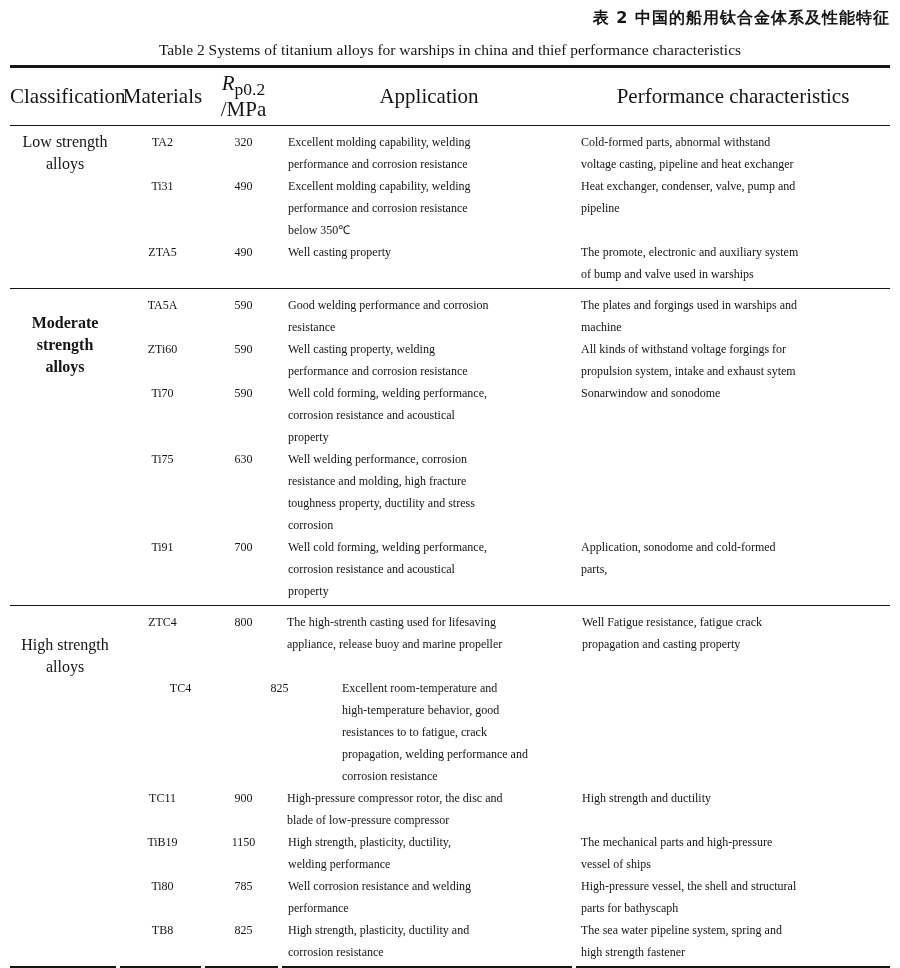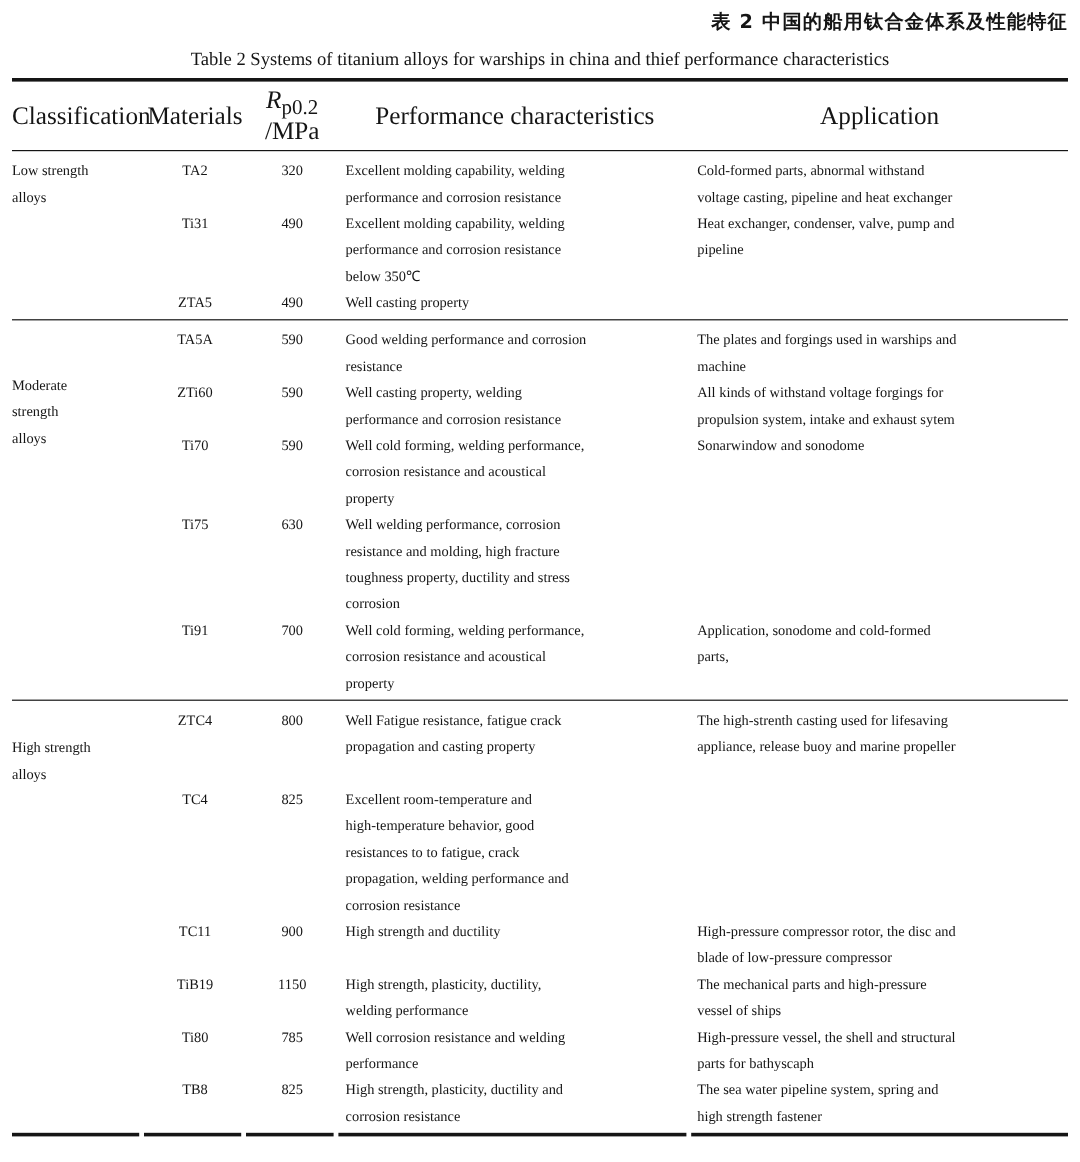--- a/index.html
+++ b/index.html
@@ -32,33 +32,33 @@
     border-bottom:1.5px solid #151515;
     height:57px; align-items:center;
     font-size:21px;
   }
   .h-cell { text-align:center; line-height:19px; }
 
   .section { position:relative; padding:5px 0 3px 0; }
   .section + .section { border-top:1.5px solid #151515; }
 
   .row { font-size:12px; line-height:22px; align-items:start; }
-  .row.gap-top { margin-top:22px; }
+  .row.gap-top { margin-top:22px;gap:18px; }
   .cell { white-space:pre; }
   .c-mat, .c-rp { text-align:center; }
   .c-perf { padding-left:6px; }
   .c-app  { padding-left:5px; }
 
   .classification {
     position:absolute; left:0; width:110px;
-    text-align:left; white-space:pre-line;
-    font-size:12px; line-height:22px;
+    text-align:center; white-space:pre-line;
+    font-size:16px; line-height:22px;
   }
   .sec1 .classification { top:5px; }
-  .sec2 .classification { top:43px; }
+  .sec2 .classification { top:23px;font-weight:bold; }
   .sec3 .classification { top:28px;font-family:Liberation Serif, serif; }
 
   .bottom-rule div {
     height:2.5px; background:#151515; margin-right:4px;
   }
   .bottom-rule div:last-child { margin-right:0; }
 </style>
 </head>
 <body>
 
@@ -66,22 +66,22 @@
 
   <div class="title-zh">表 2  中国的船用钛合金体系及性能特征</div>
   <div class="title-en">Table 2  Systems of titanium alloys for warships in china and thief performance characteristics</div>
 
   <div class="tbl">
 
     <div class="grid5 header-row">
       <div class="h-cell">Classification</div>
       <div class="h-cell">Materials</div>
       <div class="h-cell"><span><i>R</i><sub>p0.2</sub></span><br><span>/MPa</span></div>
+      <div class="h-cell">Application</div>
       <div class="h-cell">Performance characteristics</div>
-      <div class="h-cell">Application</div>
     </div>
 
     <div class="section sec1">
       <div class="classification">Low strength
 alloys</div>
 
       <div class="grid5 row">
         <div class="cell"></div>
         <div class="cell c-mat">TA2</div>
         <div class="cell c-rp">320</div>
@@ -98,20 +98,22 @@
 performance and corrosion resistance
 below 350℃</div>
         <div class="cell c-app">Heat exchanger, condenser, valve, pump and
 pipeline</div>
       </div>
       <div class="grid5 row">
         <div class="cell"></div>
         <div class="cell c-mat">ZTA5</div>
         <div class="cell c-rp">490</div>
         <div class="cell c-perf">Well casting property</div>
+        <div class="cell c-app">The promote, electronic and auxiliary system
+of bump and valve used in warships</div>
       </div>
     </div>
 
     <div class="section sec2">
       <div class="classification">Moderate
 strength
 alloys</div>
 
       <div class="grid5 row">
         <div class="cell"></div>
@@ -162,42 +164,42 @@
     </div>
 
     <div class="section sec3">
       <div class="classification">High strength
 alloys</div>
 
       <div class="grid5 row">
         <div class="cell"></div>
         <div class="cell c-mat">ZTC4</div>
         <div class="cell c-rp">800</div>
+        <div class="cell c-app">The high-strenth casting used for lifesaving
+appliance, release buoy and marine propeller</div>
         <div class="cell c-perf">Well Fatigue resistance, fatigue crack
 propagation and casting property</div>
-        <div class="cell c-app">The high-strenth casting used for lifesaving
-appliance, release buoy and marine propeller</div>
       </div>
       <div class="grid5 row gap-top">
         <div class="cell"></div>
         <div class="cell c-mat">TC4</div>
         <div class="cell c-rp">825</div>
         <div class="cell c-perf">Excellent room-temperature and
 high-temperature behavior, good
 resistances to to fatigue, crack
 propagation, welding performance and
 corrosion resistance</div>
       </div>
       <div class="grid5 row">
         <div class="cell"></div>
         <div class="cell c-mat">TC11</div>
         <div class="cell c-rp">900</div>
-        <div class="cell c-perf">High strength and ductility</div>
         <div class="cell c-app">High-pressure compressor rotor, the disc and
 blade of low-pressure compressor</div>
+        <div class="cell c-perf">High strength and ductility</div>
       </div>
       <div class="grid5 row">
         <div class="cell"></div>
         <div class="cell c-mat">TiB19</div>
         <div class="cell c-rp">1150</div>
         <div class="cell c-perf">High strength, plasticity, ductility,
 welding performance</div>
         <div class="cell c-app">The mechanical parts and high-pressure
 vessel of ships</div>
       </div>

